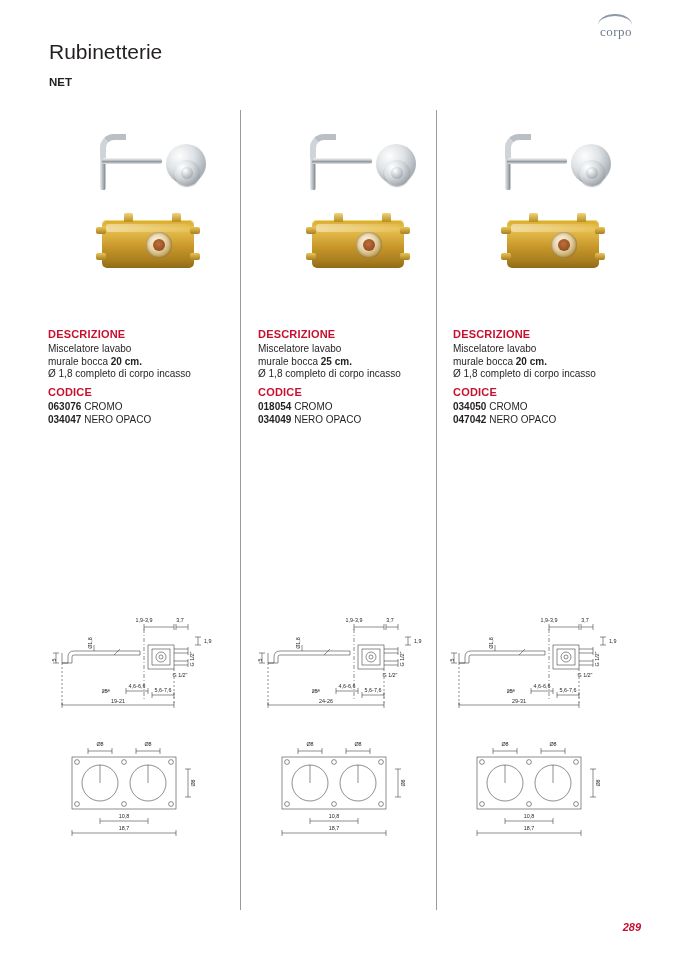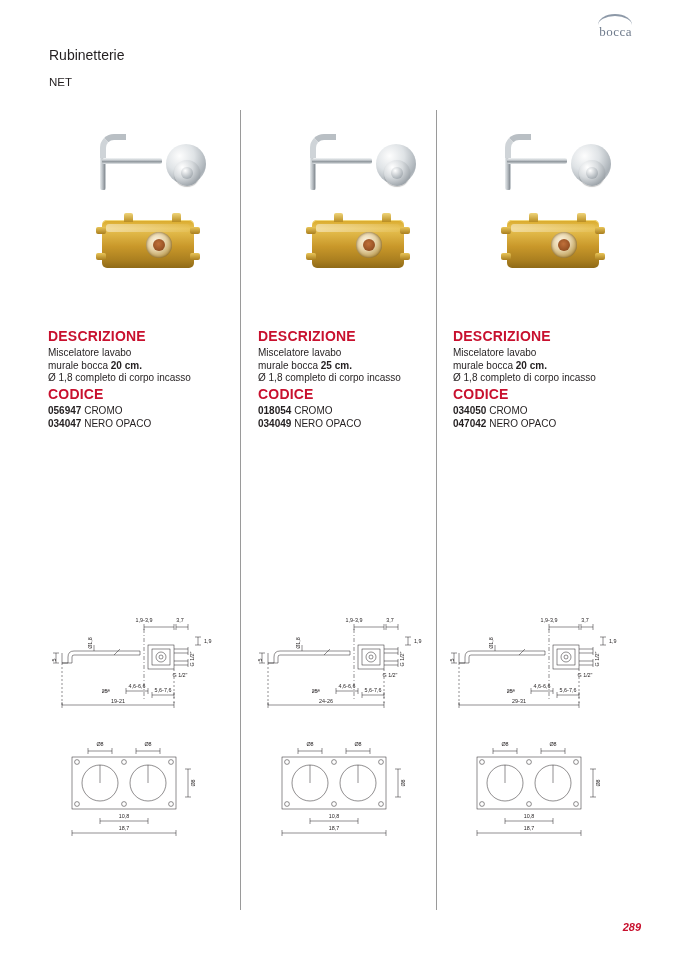--- a/index.html
+++ b/index.html
@@ -39,31 +39,31 @@
     height: 9px;
     margin-left: auto;
     margin-bottom: 1px;
     border-top: 2px solid #8d99a8;
     border-radius: 50% 50% 0 0 / 100% 100% 0 0;
   }
 
   .page-title {
     position: absolute;
     left: 49px;
-    top: 47px;
-    font-size: 14px;
+    top: 40px;
+    font-size: 21px;
     font-weight: 400;
     color: #231f20;
   }
   .page-subtitle {
     position: absolute;
     left: 49px;
     top: 76px;
     font-size: 11.5px;
-    font-weight: 400;
+    font-weight: 700;
     color: #231f20;
   }
 
   
   .vsep {
     position: absolute;
     top: 110px;
     width: 1px;
     height: 800px;
     background: #9a9a9a;
@@ -182,21 +182,21 @@
     position: absolute;
     left: 70px; top: -7px;
     width: 9px; height: 9px;
     background: linear-gradient(to bottom,#efd479,#b98d22);
     border-radius: 2px 2px 0 0;
   }
 
   
   .block { position: absolute; left: 0; width: 190px; }
   .lbl {
-    font-size: 14px;
+    font-size: 11px;
     font-weight: 700;
     color: #c8102e;
     letter-spacing: .2px;
     margin-bottom: 3px;
   }
   .ln {
     font-size: 10px;
     line-height: 12.5px;
     color: #231f20;
   }
@@ -227,21 +227,21 @@
     font-weight: 700;
     color: #c8102e;
     font-style: italic;
   }
 </style>
 </head>
 <body>
 
 <div class="logo">
   <span class="arc"></span>
-  <span class="mark">bocca</span>
+  <span class="mark">corpo</span>
 </div>
 
 <div class="page-title">Rubinetterie</div>
 <div class="page-subtitle">NET</div>
 
 <div class="vsep v1"></div>
 <div class="vsep v2"></div>
 
 <div class="col c1">
 
@@ -269,21 +269,21 @@
 
   <div class="block desc-block">
     <div class="lbl">DESCRIZIONE</div>
     <div class="ln">Miscelatore lavabo</div>
     <div class="ln"><span>murale bocca </span><b>20 cm.</b></div>
     <div class="ln">Ø 1,8 completo di corpo incasso</div>
   </div>
 
   <div class="block code-block">
     <div class="lbl">CODICE</div>
-    <div class="ln"><span class="code">056947</span> <span>CROMO</span></div>
+    <div class="ln"><span class="code">063076</span> <span>CROMO</span></div>
     <div class="ln"><span class="code">034047</span> <span>NERO OPACO</span></div>
   </div>
 
   <div class="tech side">
     <svg width="190" height="120" viewBox="0 0 190 120">
       <g stroke="#231f20" stroke-width="0.5" fill="none">
 
         <path d="M14 48 L14 58 L20 58 L20 52 Q20 46 26 46 L92 46 L92 50 L26 50 Q24 50 24 52 L24 58 L14 58"></path>
 
         <path d="M96 24 L96 96" stroke-dasharray="4,2,1,2"></path>

